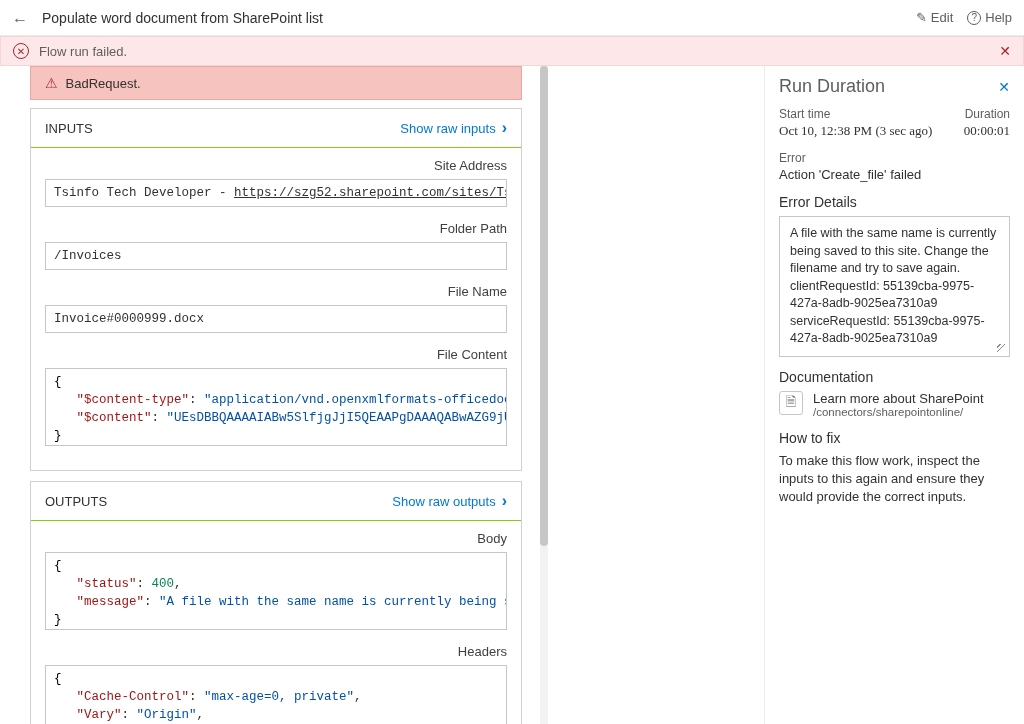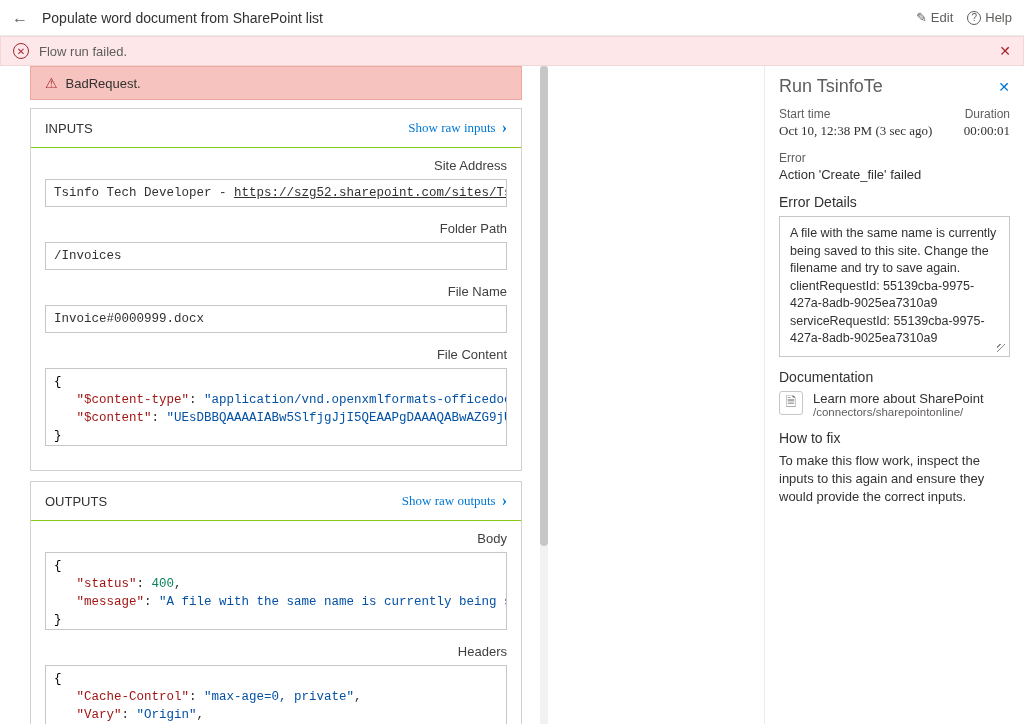--- a/index.html
+++ b/index.html
@@ -69,21 +69,21 @@
     margin-bottom: 10px;
     background: #fff;
   }
   .panel-head {
     display:flex;align-items:center;justify-content:space-between;
     padding: 10px 14px;
     border-bottom: 1px solid #84cc16;
   }
   .panel-head .ptitle { font-size:13px; color:#323130; }
   .panel-head .rawlink {
-    color:#0078d4; font-size:13px; display:flex; align-items:center; gap:6px; cursor:pointer;font-family:Liberation Serif, serif;
+    color:#0078d4; font-size:13px; display:flex; align-items:center; gap:6px; cursor:pointer;
   }
   .panel-head .rawlink .chev { color:#0078d4; font-size:16px; font-weight:bold;}
   .panel-body { padding: 10px 14px; }
   .field { margin-bottom: 14px; }
   .field-label { font-size:13px; color:#404040; margin-bottom:6px;text-align:right; }
   .field-box {
     border:1px solid #c8c6c4;
     padding: 6px 8px;
     font-family: Consolas,"Courier New",monospace;
     font-size: 12.5px;
@@ -265,21 +265,21 @@
     </div>
 
   </div>
 
   <div class="vtrack" style="height:100%;">
     <div class="vthumb" style="top:0;height:480px;"></div>
   </div>
 
   <div class="right-col">
     <div class="rd-title-row">
-      <span class="rd-title">Run TsinfoTe</span>
+      <span class="rd-title">Run Duration</span>
       <span class="rd-close">✕</span>
     </div>
 
     <div class="rd-row">
       <span>Start time</span>
       <span>Duration</span>
     </div>
     <div class="rd-row2 rd-val">
       <span>Oct 10, 12:38 PM (3 sec ago)</span>
       <span>00:00:01</span>

